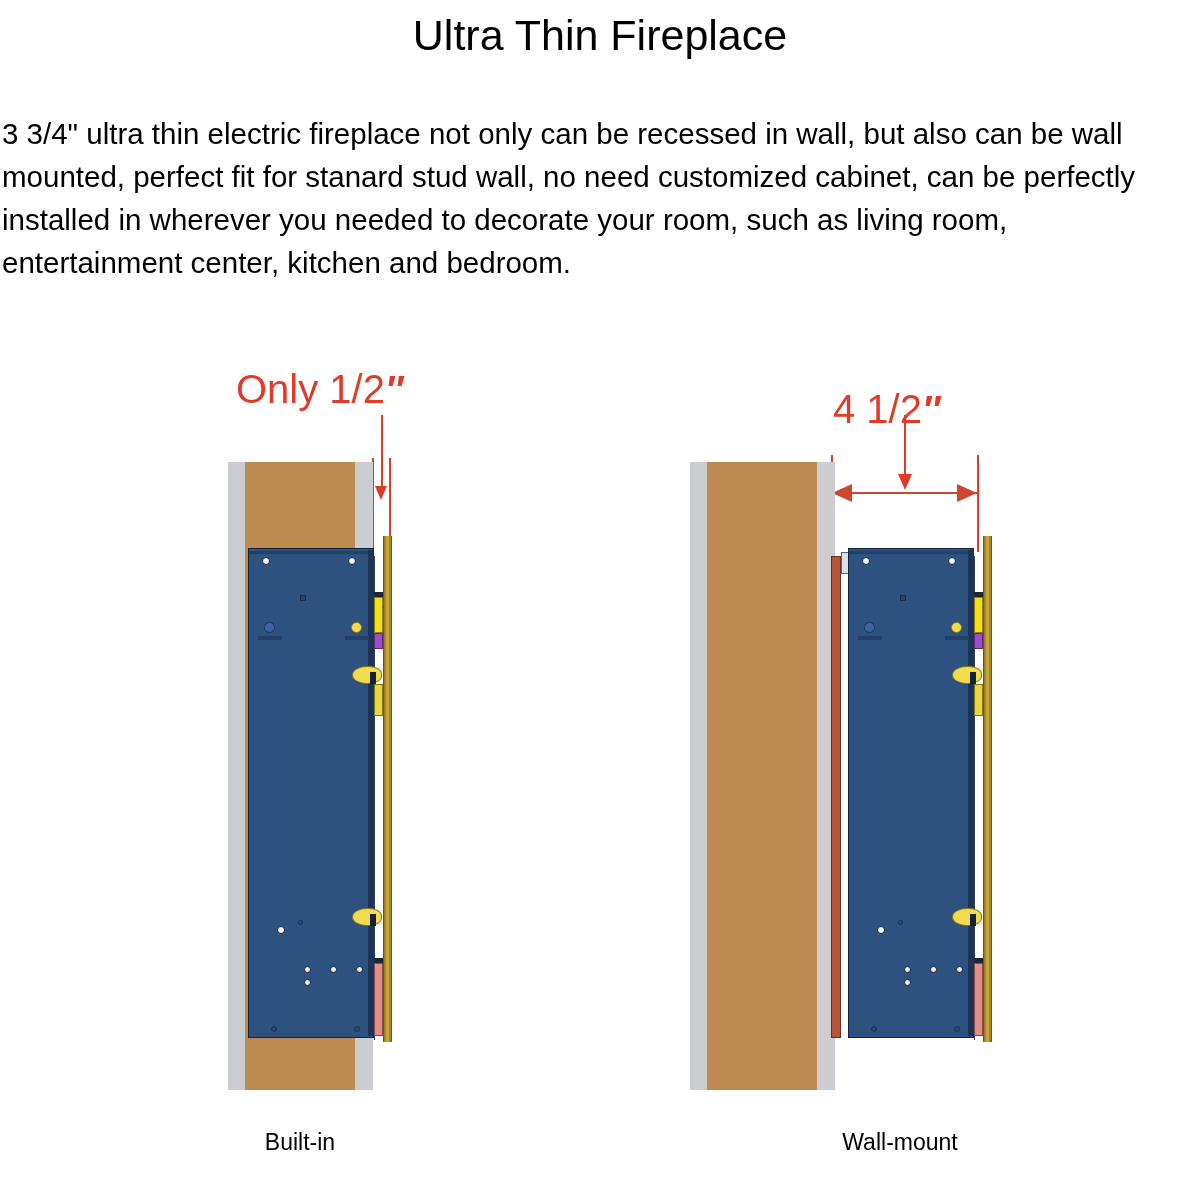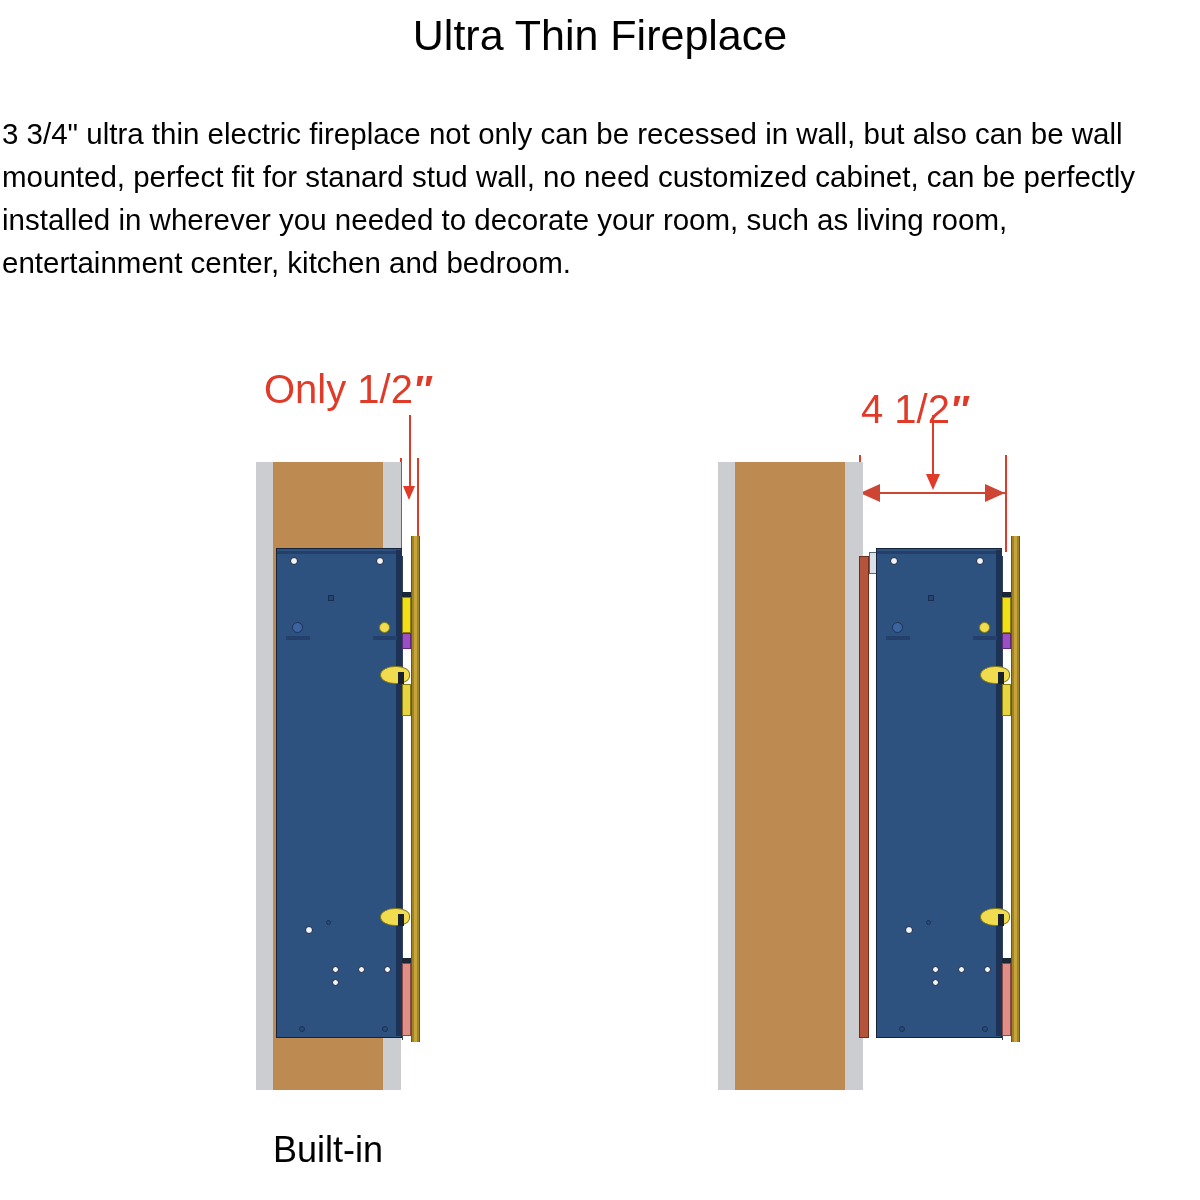--- a/index.html
+++ b/index.html
@@ -40,31 +40,30 @@
     font-weight: 400;
     text-align: left;
     white-space: pre-wrap;
   }
 
   
   .diagram {
     position: absolute;
     top: 0;
     height: 936px;
-    margin-left: 28px;
   }
   #diagram-builtin { left: 0; width: 600px; }
   #diagram-wallmount { left: 600px; width: 600px; }
 
   .caption {
     position: absolute;
     top: 1130px;
     width: 600px;
     text-align: center;
-    font-size: 36px;
+    font-size: 23px;
     line-height: 1.1;
   }
   #diagram-builtin .caption { left: 0; }
   #diagram-wallmount .caption { left: 0; }
 
   
   .wall-group { position: absolute; }
   .wall-drywall {
     position: absolute;
     background: #cbcdd0;
@@ -367,13 +366,14 @@
   <div class="bracket-ellipse" style="left:352px; top:666px; width:30px; height:18px;"></div>
   <div class="bracket-nub" style="left:370px; top:672px; width:6px; height:12px;"></div>
   <div class="bracket-tab" style="left:374px; top:684px; width:9px; height:32px;"></div>
 
   <div class="bracket-ellipse" style="left:352px; top:908px; width:30px; height:18px;"></div>
   <div class="bracket-nub" style="left:370px; top:914px; width:6px; height:12px;"></div>
 
   <div class="dark-cap" style="left:374px; top:958px; width:9px; height:5px;"></div>
   <div class="salmon-block" style="left:374px; top:963px; width:9px; height:73px;"></div>
 
+  <div class="caption">Wall-mount</div>
 </div>
 
 </body></html>

